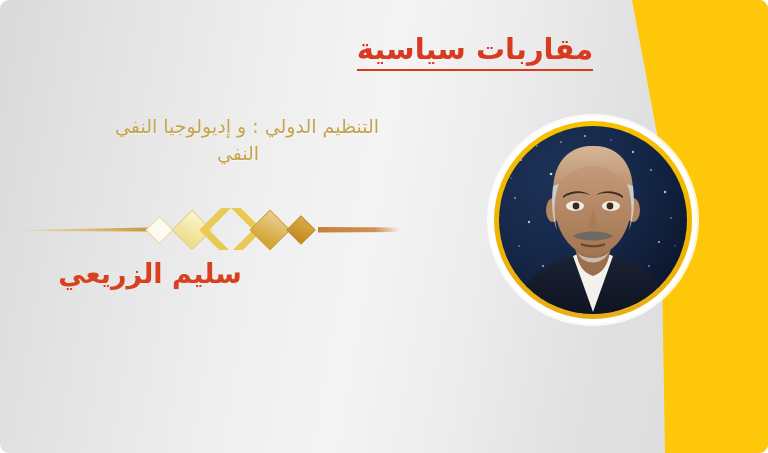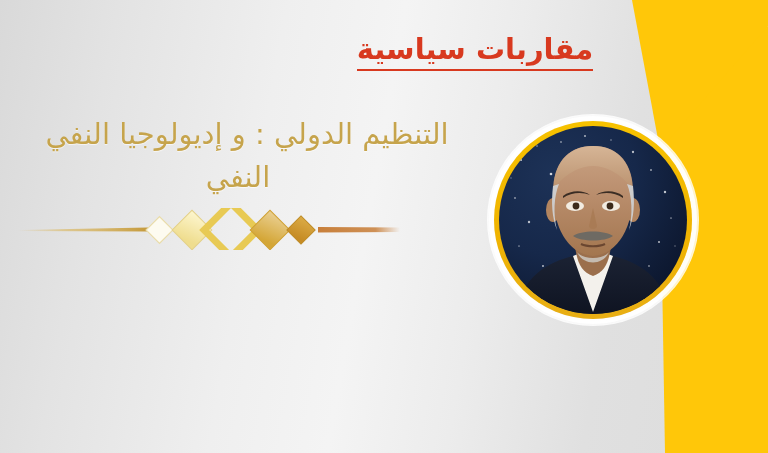--- a/index.html
+++ b/index.html
@@ -9,20 +9,21 @@
   }
   #slide {
     position: relative;
     width: 768px;
     height: 453px;
     overflow: hidden;
     font-family: "DejaVu Sans", "Liberation Sans", sans-serif;
     background:
       linear-gradient(100deg, #d9d9d9 0%, #e3e3e3 14%, #efefef 34%, #f4f4f4 48%,
                       #ececec 62%, #e0e0e0 78%, #dcdcdc 100%);
+    border-radius: 9px;
   }
 
   
   .yellow-band {
     position: absolute;
     inset: 0;
     width: 768px;
     height: 453px;
     pointer-events: none;
   }
@@ -51,21 +52,21 @@
   
   .title-block {
     position: absolute;
     left: 8px;
     top: 112px;
     width: 478px;
     direction: rtl;
     text-align: center;
   }
   .title-line {
-    font-size: 29px;
+    font-size: 19px;
     color: #c6a44c;
     line-height: 1.55;
     white-space: nowrap;
     text-shadow: 0 1px 1px rgba(255,255,255,0.65);
   }
   .title-line.second {
     display: block;
     margin-top: -2px;
     margin-right: 18px;
   }
@@ -197,20 +198,23 @@
 
     <rect x="178" y="8" width="28" height="28" transform="rotate(45 192 22)" fill="url(#d2)" stroke="#e3d089" stroke-width="1"></rect>
 
     <rect x="212" y="3" width="38" height="38" transform="rotate(45 231 22)" fill="none" stroke="#e8ca54" stroke-width="7"></rect>
 
     <rect x="256" y="8" width="28" height="28" transform="rotate(45 270 22)" fill="url(#d4)" stroke="#cfa133" stroke-width="1"></rect>
 
     <rect x="291" y="12" width="20" height="20" transform="rotate(45 301 22)" fill="url(#d5)" stroke="#bd8a23" stroke-width="1"></rect>
   </svg>
 
+  <div class="author">
+    <span class="author-name">سليم الزريعي</span>
+  </div>
 
   <div class="portrait-wrap">
     <div class="portrait-halo"></div>
     <div class="portrait-ring"></div>
     <div class="portrait-disc">
 
       <svg class="stars" viewBox="0 0 188 188">
         <g fill="#ffffff">
           <circle cx="22" cy="34" r="1.1" opacity=".75"></circle>
           <circle cx="38" cy="20" r="0.8" opacity=".6"></circle>

